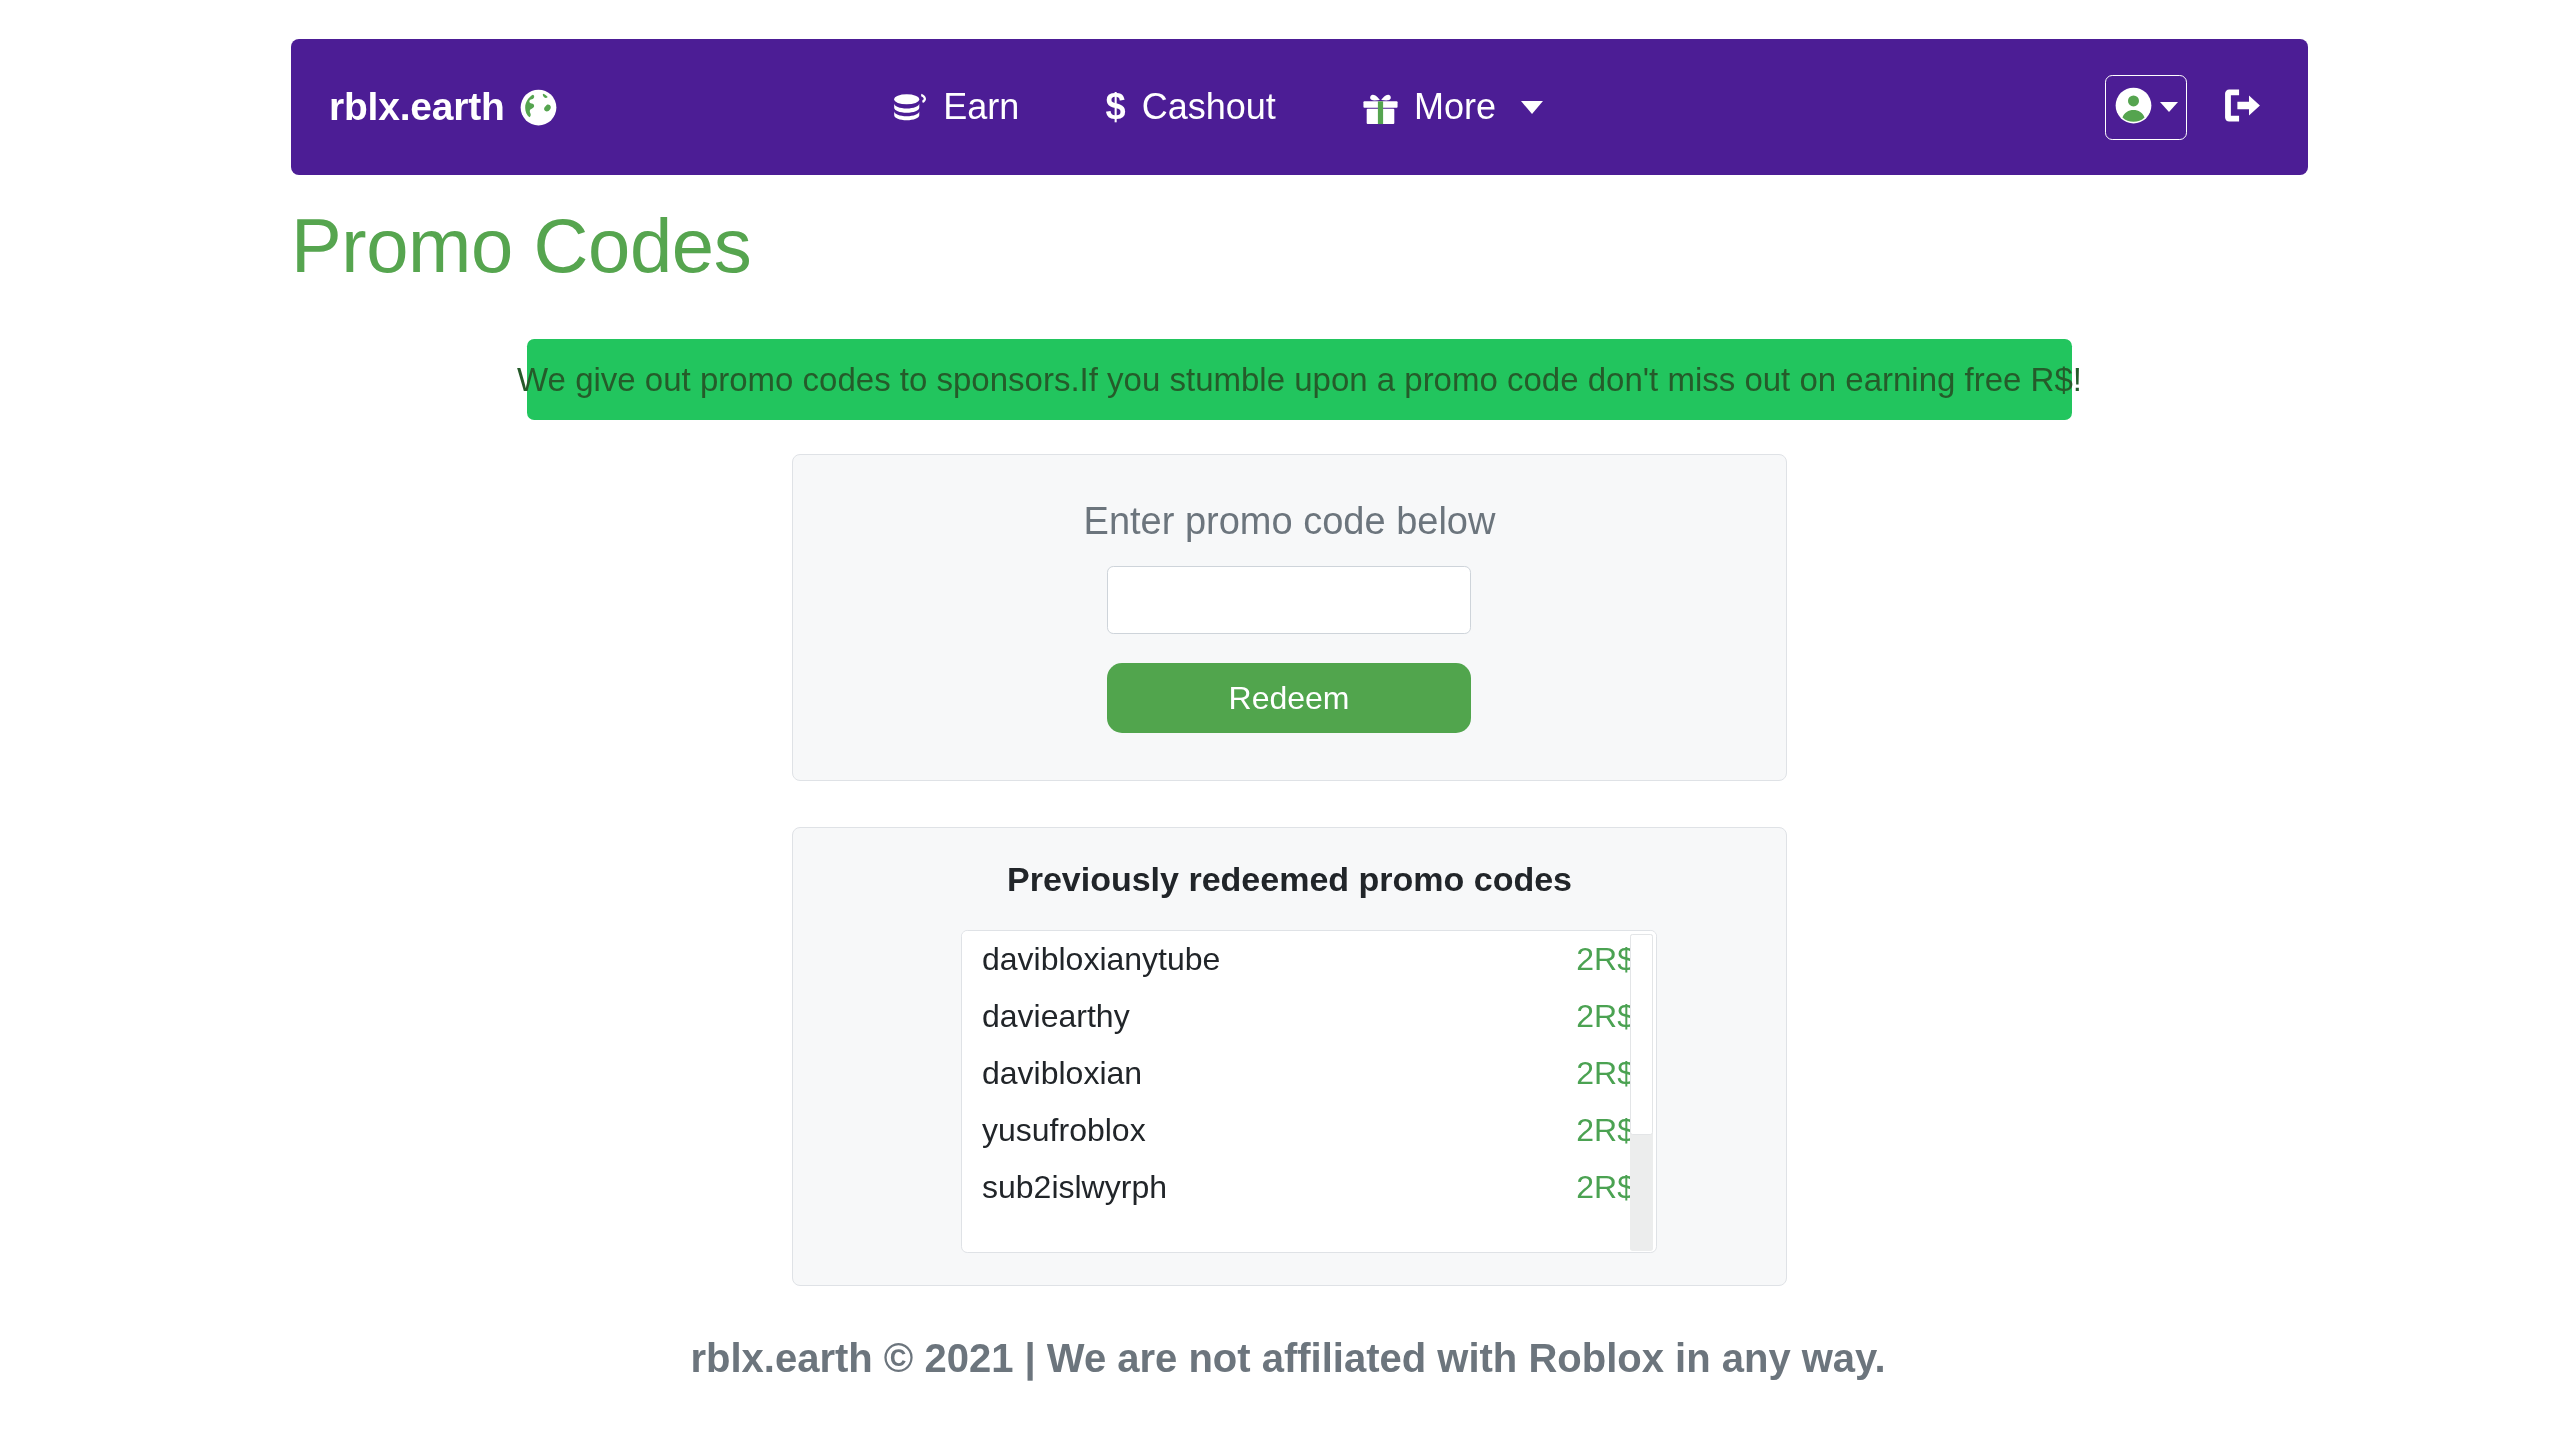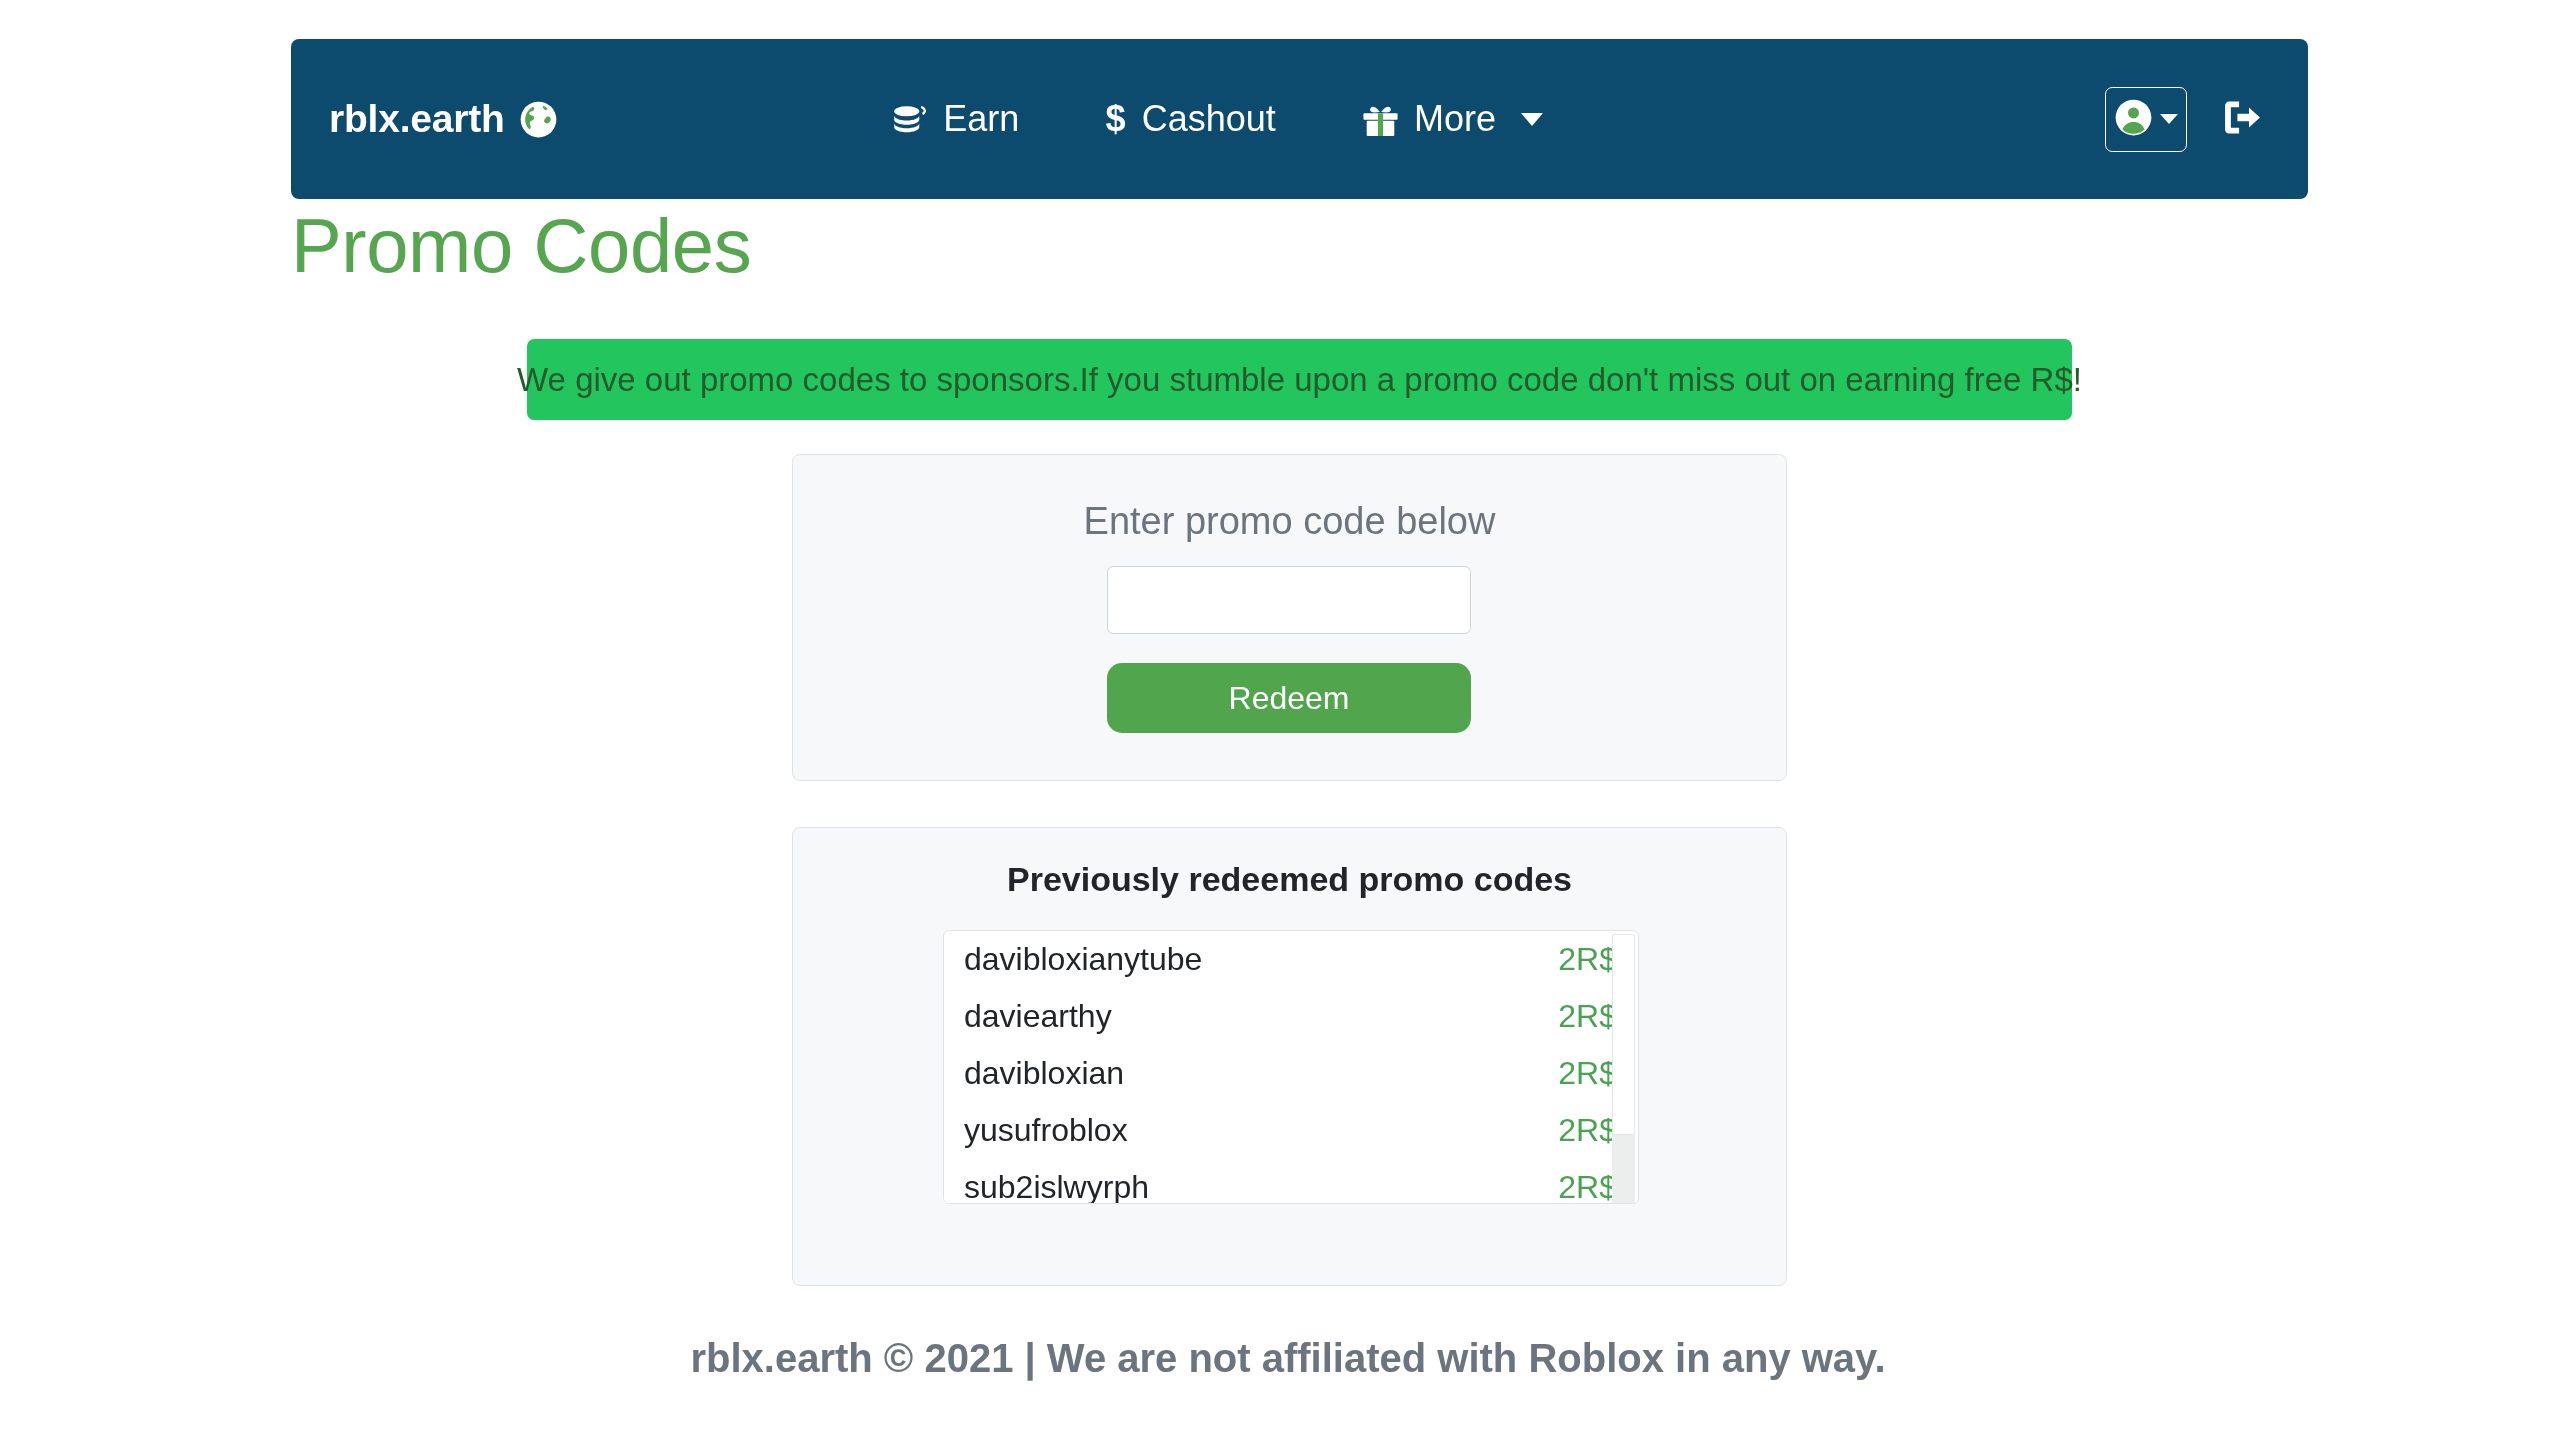--- a/index.html
+++ b/index.html
@@ -19,22 +19,22 @@
     height: 1456px;
     overflow: hidden;
   }
 
   
   .navbar {
     position: absolute;
     left: 291px;
     top: 39px;
     width: 2017px;
-    height: 160px;
-    background: #0c4a6e;
+    height: 136px;
+    background: #4c1d95;
     border-radius: 8px;
     display: flex;
     align-items: center;
     padding: 0 38px;
   }
   .brand {
     display: flex;
     align-items: center;
     gap: 14.3px;
     color: #ffffff;
@@ -201,24 +201,24 @@
     left: 0; right: 0;
     top: 32px;
     text-align: center;
     font-size: 34px;
     font-weight: bold;
     color: #212529;
   }
 
   .list-wrap {
     position: absolute;
-    left: 150px;
+    left: 168px;
     top: 102px;
     width: 696px;
-    height: 274px;
+    height: 323px;
     background: #ffffff;
     border: 0.9px solid #dfe2e6;
     border-radius: 6.3px;
     overflow: hidden;
   }
   .list-inner {
     position: absolute;
     left: 0; top: 0;
     width: 696px;
   }

